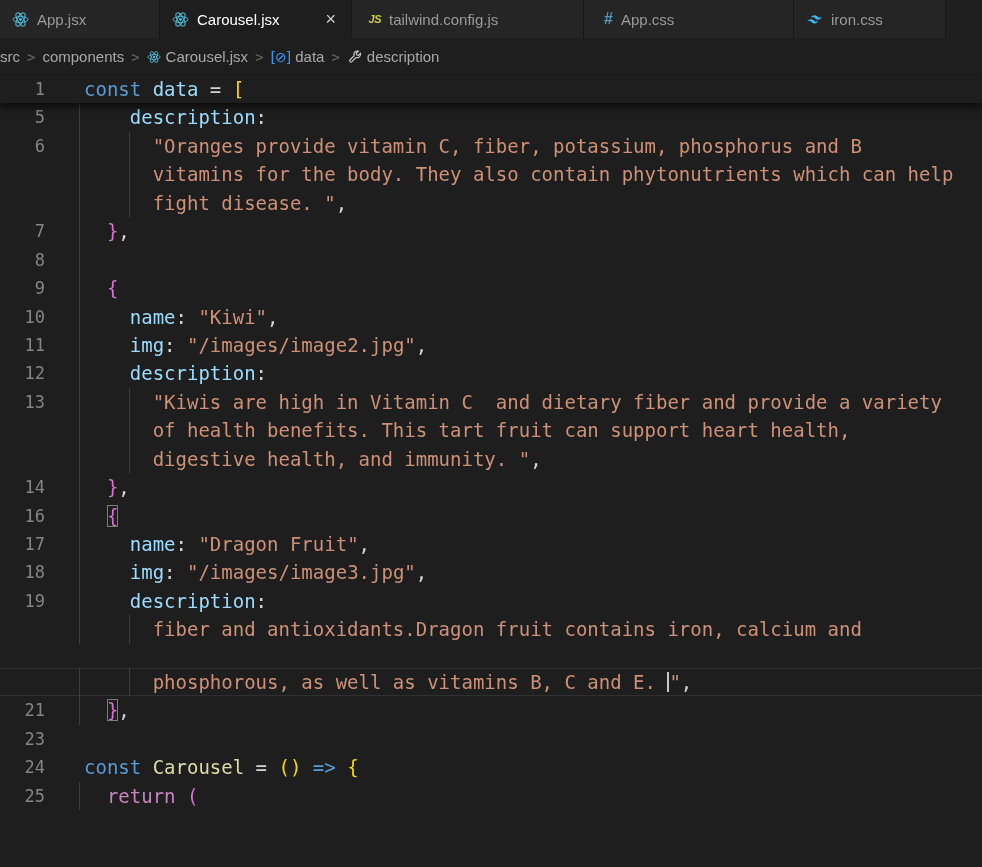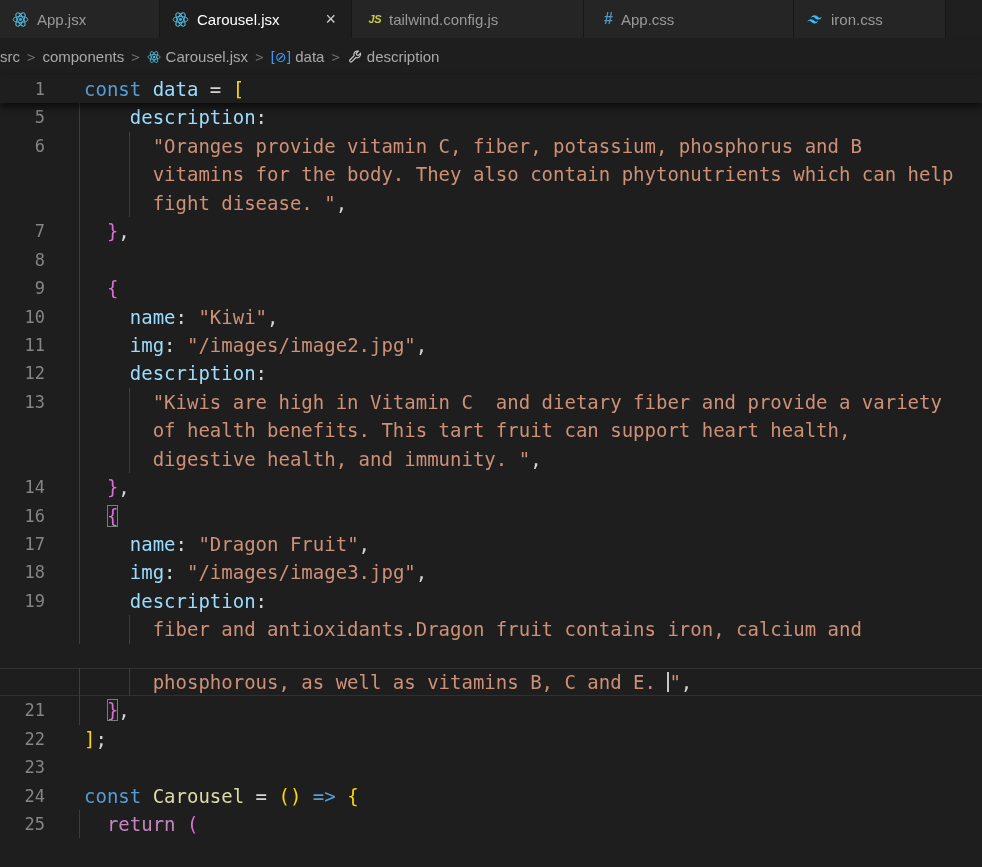--- a/index.html
+++ b/index.html
@@ -138,17 +138,16 @@
     <div class="crow"><div class="gutter"></div><span class="guide ga"></span><span class="guide gb"></span><div class="codecol"><span class="tok-pln">      </span><span class="tok-str">of health benefits. This tart fruit can support heart health,</span></div></div>
     <div class="crow"><div class="gutter"></div><span class="guide ga"></span><span class="guide gb"></span><div class="codecol"><span class="tok-pln">      </span><span class="tok-str">digestive health, and immunity. "</span><span class="tok-pln">,</span></div></div>
     <div class="crow"><div class="gutter">14</div><span class="guide ga"></span><div class="codecol"><span class="tok-pln">  </span><span class="tok-b2">}</span><span class="tok-pln">,</span></div></div>
     <div class="crow"><div class="gutter">16</div><span class="guide ga"></span><div class="codecol"><span class="tok-pln">  </span><span class="tok-b2 boxed">{</span></div></div>
     <div class="crow"><div class="gutter">17</div><span class="guide ga"></span><div class="codecol"><span class="tok-pln">    </span><span class="tok-var">name</span><span class="tok-pln">: </span><span class="tok-str">"Dragon Fruit"</span><span class="tok-pln">,</span></div></div>
     <div class="crow"><div class="gutter">18</div><span class="guide ga"></span><div class="codecol"><span class="tok-pln">    </span><span class="tok-var">img</span><span class="tok-pln">: </span><span class="tok-str">"/images/image3.jpg"</span><span class="tok-pln">,</span></div></div>
     <div class="crow"><div class="gutter">19</div><span class="guide ga"></span><div class="codecol"><span class="tok-pln">    </span><span class="tok-var">description</span><span class="tok-pln">:</span></div></div>
     <div class="crow"><div class="gutter"></div><span class="guide ga"></span><span class="guide gb"></span><div class="codecol"><span class="tok-pln">      </span><span class="tok-str">fiber and antioxidants.Dragon fruit contains iron, calcium and</span></div></div>
     <div class="crow cur"><div class="gutter"></div><span class="guide ga"></span><span class="guide gb"></span><div class="codecol"><span class="tok-pln">      </span><span class="tok-str">phosphorous, as well as vitamins B, C and E. </span><span class="cursor"></span><span class="tok-str">"</span><span class="tok-pln">,</span></div></div>
     <div class="crow"><div class="gutter">21</div><span class="guide ga"></span><div class="codecol"><span class="tok-pln">  </span><span class="tok-b2 boxed">}</span><span class="tok-pln">,</span></div></div>
-    <div class="crow"><div class="gutter">22</div><div class="codecol"><span class="tok-b1">]</span><span class="tok-pln">;</span></div></div>
     <div class="crow"><div class="gutter">23</div><div class="codecol"></div></div>
     <div class="crow"><div class="gutter">24</div><div class="codecol"><span class="tok-kw">const</span><span class="tok-pln"> </span><span class="tok-fn">Carousel</span><span class="tok-pln"> = </span><span class="tok-b1">()</span><span class="tok-pln"> </span><span class="tok-kw">=&gt;</span><span class="tok-pln"> </span><span class="tok-b1">{</span></div></div>
     <div class="crow"><div class="gutter">25</div><span class="guide ga"></span><div class="codecol"><span class="tok-pln">  </span><span class="tok-ctl">return</span><span class="tok-pln"> </span><span class="tok-b2">(</span></div></div>
   </div>
 
 </body></html>

